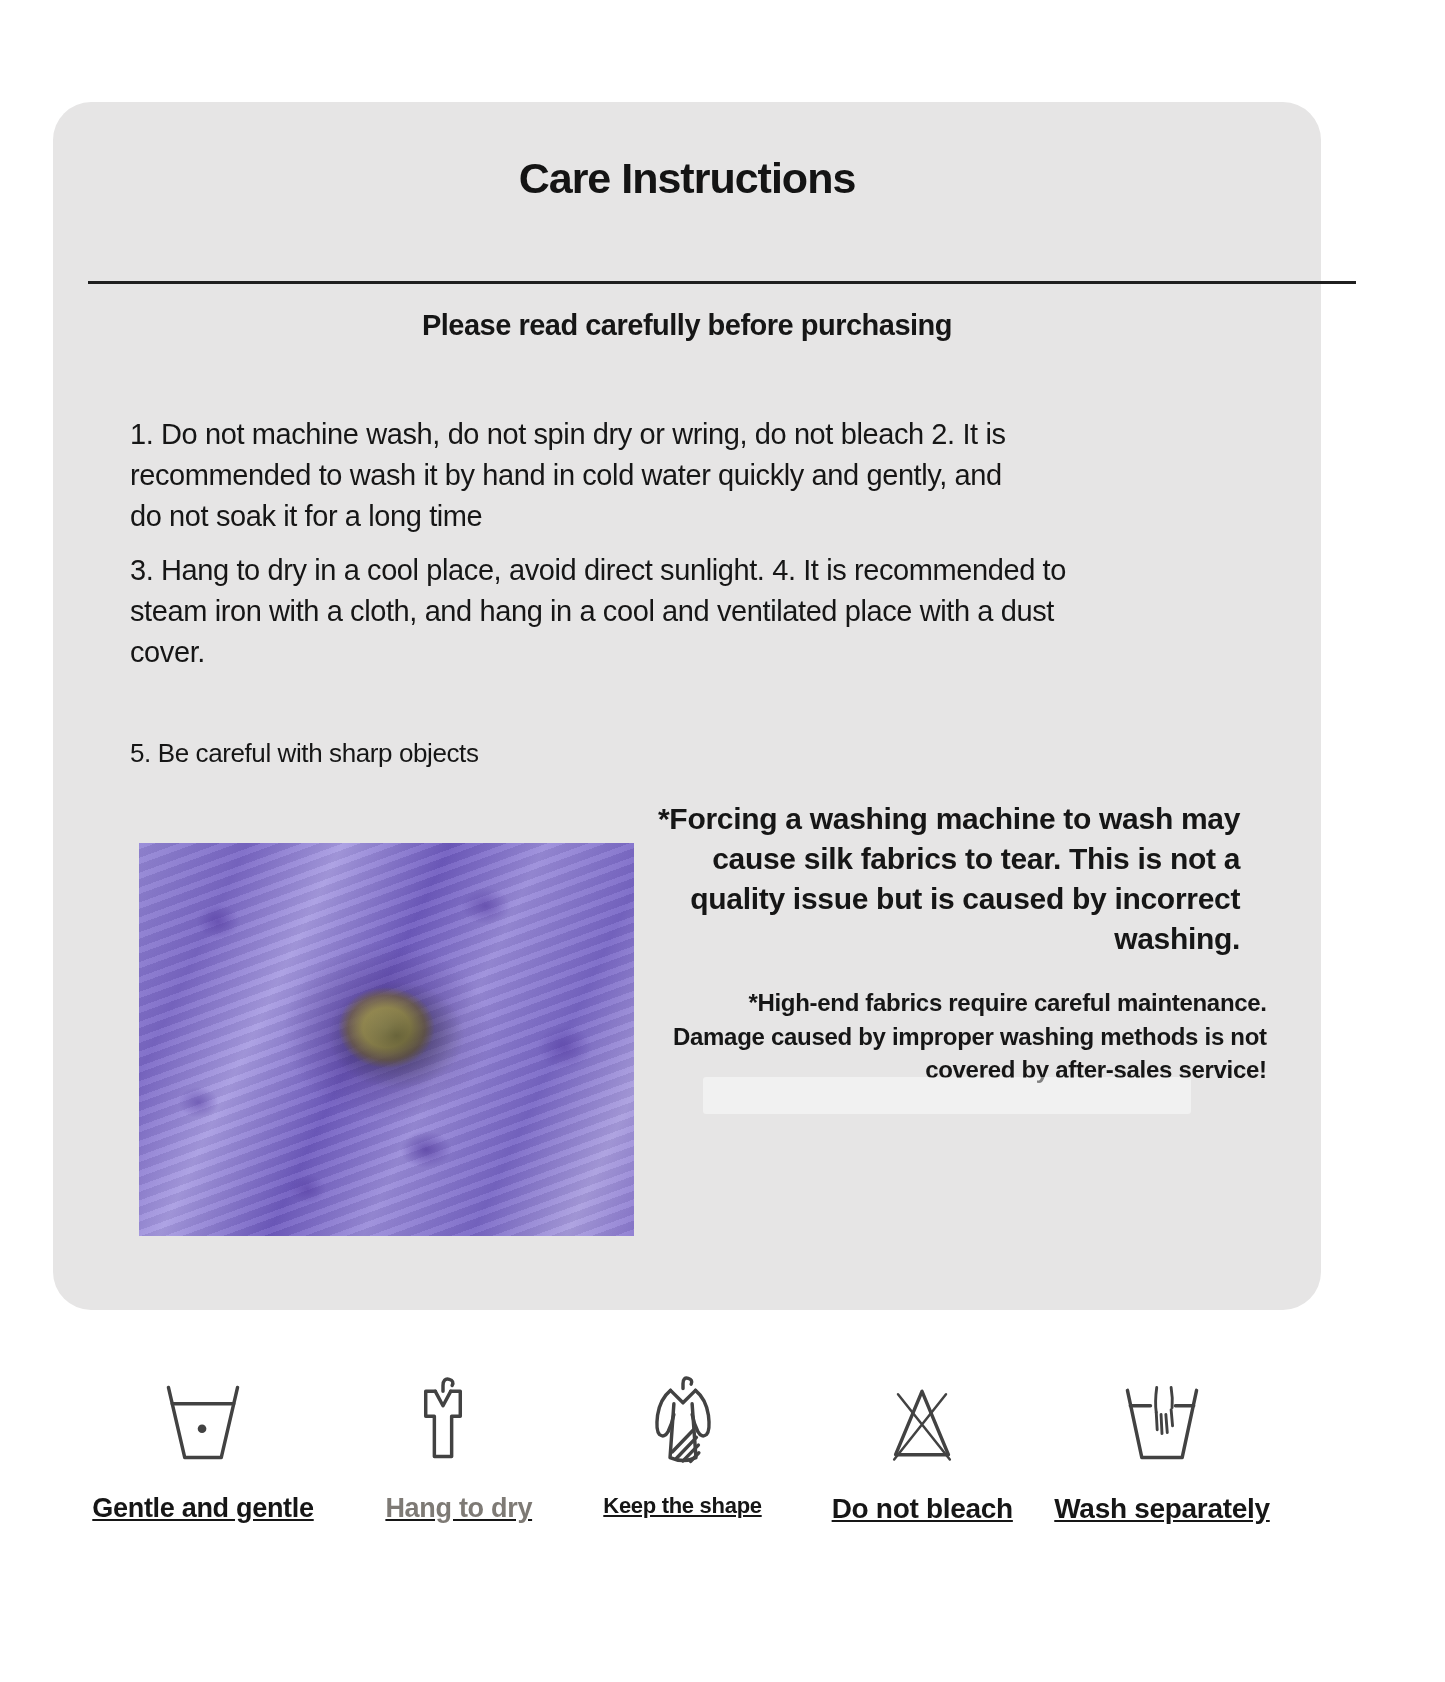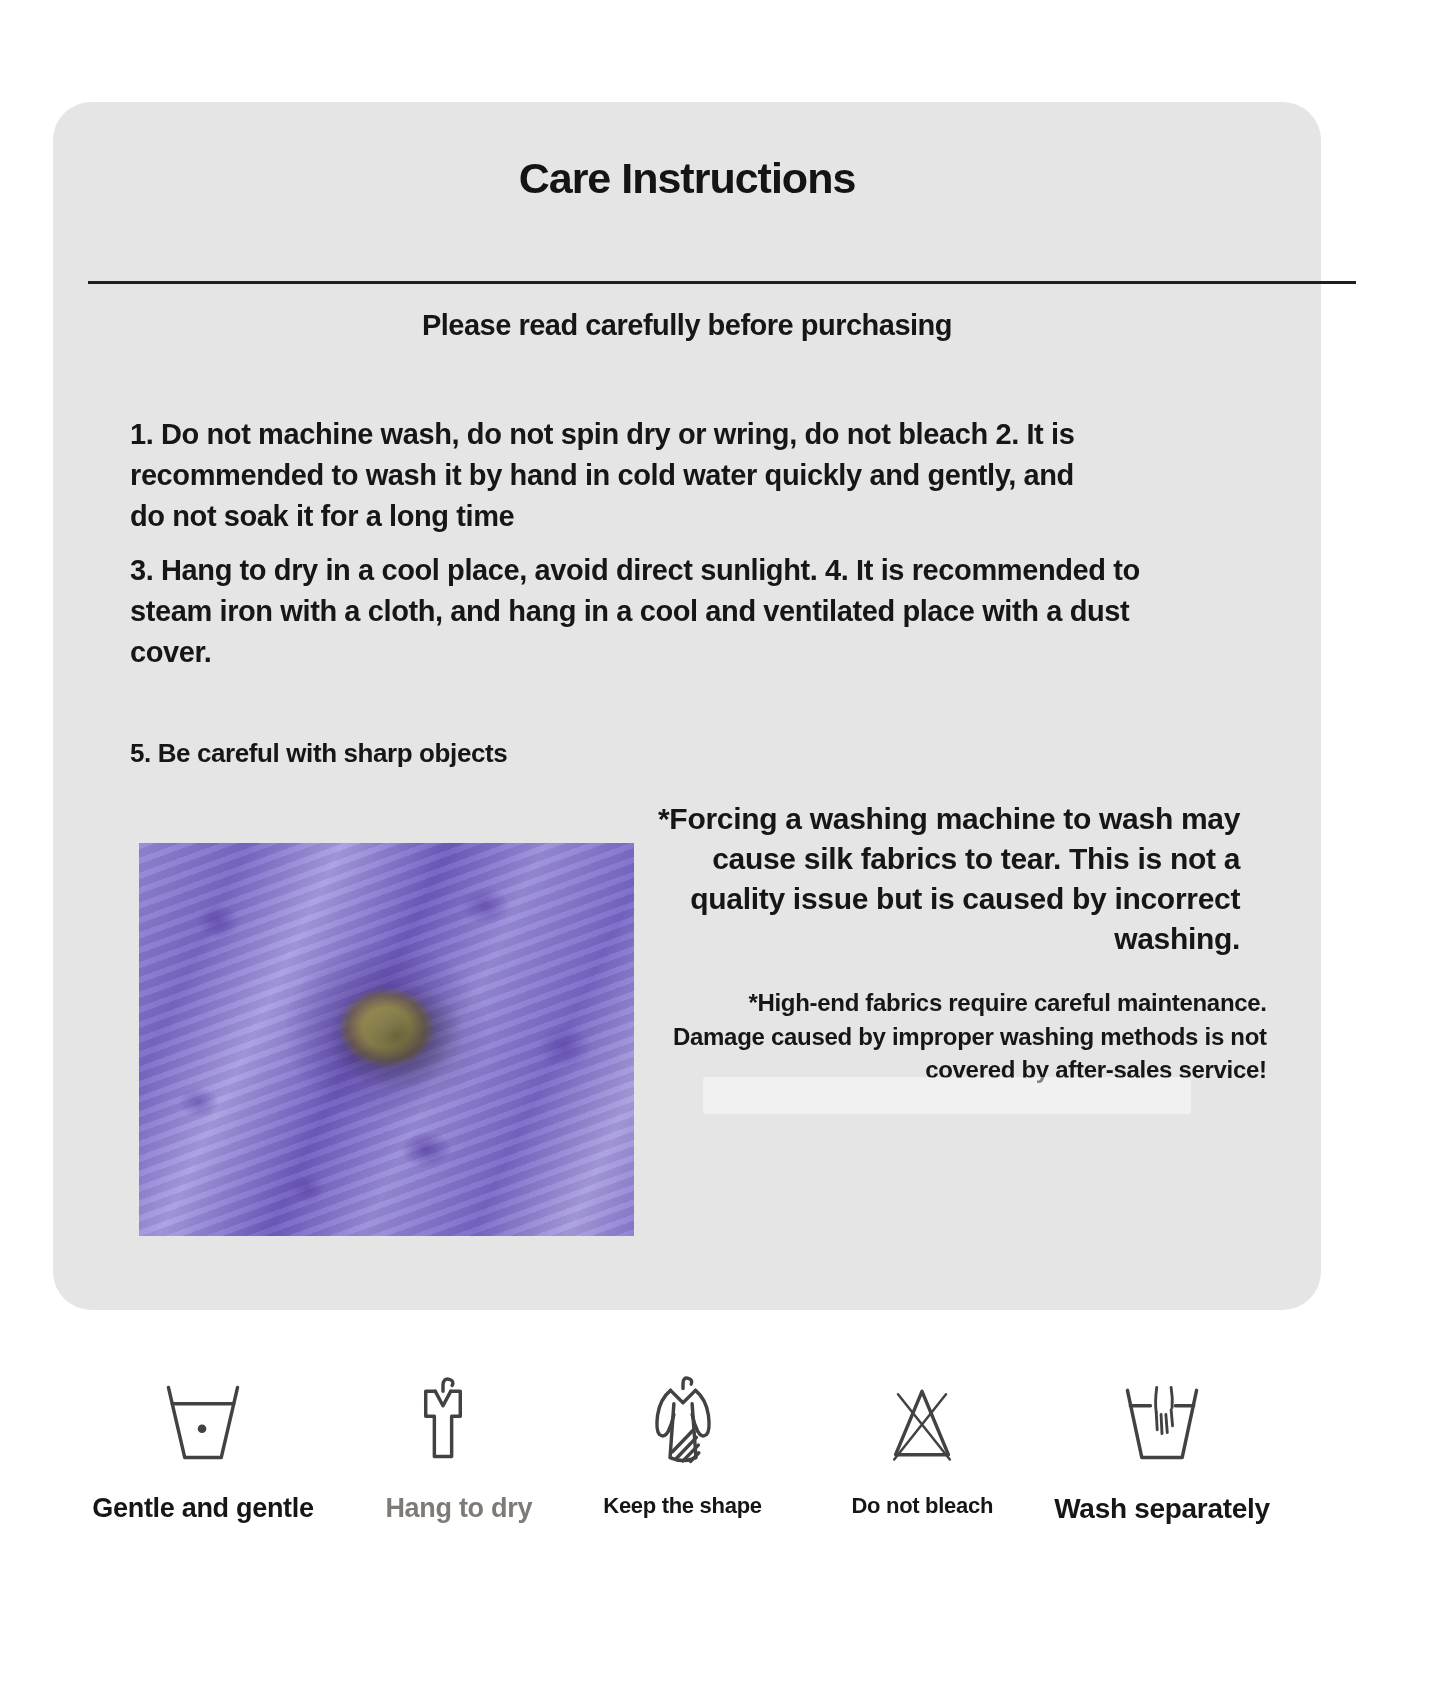--- a/index.html
+++ b/index.html
@@ -26,21 +26,21 @@
   .divider{
     position:absolute;top:179px;left:35px;width:1268px;height:3px;
     background:#1f1f1f;
   }
   .subtitle{
     position:absolute;top:207px;left:0;width:100%;text-align:center;
     font-size:29px;font-weight:bold;letter-spacing:-0.5px;
   }
   .para{
     position:absolute;left:77px;white-space:pre-line;
-    font-weight:bold;letter-spacing:-0.4px;
+    font-weight:normal;letter-spacing:-0.4px;
   }
   .para-1{top:312px;font-size:29px;line-height:1.42;}
   .para-2{top:448px;font-size:29px;line-height:1.42;}
   .para-3{top:633px;font-size:26px;line-height:1.4;}
   .fabric{
     position:absolute;left:86px;top:741px;width:495px;height:393px;
     background:
       radial-gradient(95px 75px at 52% 49%, rgba(25,30,12,0.50), rgba(0,0,0,0) 72%),
       radial-gradient(62px 52px at 50% 47%, #c3b573 0%, #b3a463 38%, rgba(130,110,62,0.65) 62%, rgba(0,0,0,0) 78%),
       radial-gradient(140px 120px at 50% 48%, rgba(72,50,132,0.70), rgba(0,0,0,0) 74%),
@@ -59,31 +59,31 @@
     text-align:right;
   }
   .warn-primary{top:697px;font-size:30px;line-height:1.33;}
   .warn-secondary{top:884px;font-size:24px;line-height:1.40;margin-left:15px;}
   .highlight-band{
     position:absolute;left:650px;top:975px;width:488px;height:37px;
     background:rgba(255,255,255,0.45);border-radius:3px;
   }
   .icons-row{
     position:absolute;left:90px;top:1375px;width:1185px;
-    display:flex;justify-content:space-between;
+    display:flex;justify-content:space-between;text-decoration:underline;
   }
   .care-item{
     width:226px;display:flex;flex-direction:column;align-items:center;
   }
   .care-item svg{width:96px;height:96px;display:block;}
   .care-label{margin-top:22px;font-weight:bold;letter-spacing:-0.3px;white-space:nowrap;}
   .care-item:nth-child(1) .care-label{font-size:27px;}
   .care-item:nth-child(2) .care-label{font-size:27px;color:var(--muted-label);margin-left:32px;}
   .care-item:nth-child(3) .care-label{font-size:22px;}
-  .care-item:nth-child(4) .care-label{font-size:22px;}
+  .care-item:nth-child(4) .care-label{font-size:28px;}
   .care-item:nth-child(5) .care-label{font-size:28px;}
   .glyph{stroke:var(--icon-stroke);stroke-width:3.6;fill:none;stroke-linecap:round;stroke-linejoin:round;}
   .glyph-fill{fill:var(--icon-stroke);stroke:none;}
 </style>
 </head>
 <body>
 
 <div class="card">
   <div class="title">Care Instructions</div>
   <div class="divider"></div>

